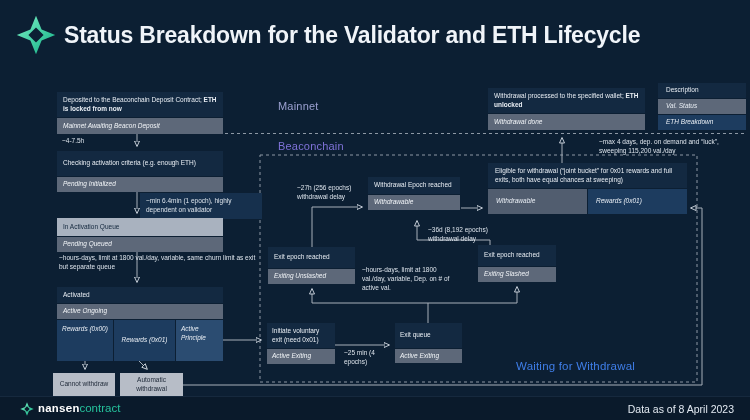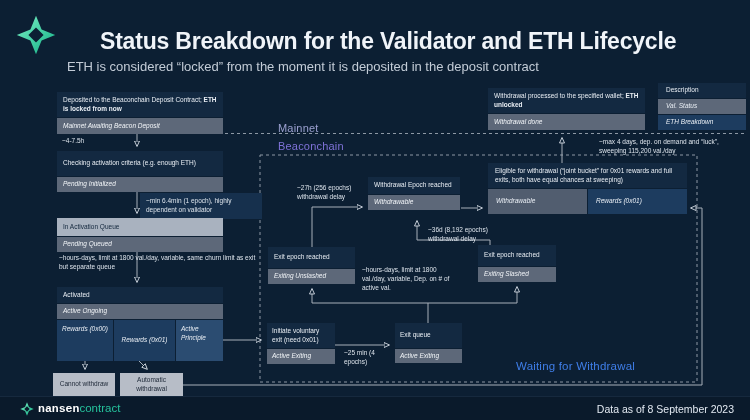--- a/index.html
+++ b/index.html
@@ -17,21 +17,21 @@
   .hdr-light { background:#a9b2bf; color:#12263c; padding:4.5px 6px; }
   .cellblue { background:#1d3c5f; font-style:italic; }
   .cellblue-light { background:#2b4c71; font-style:italic; }
   .cellgray { background:#515d6f; font-style:italic; }
   .edge-label { position:absolute; font-size:6.5px; line-height:1.35; color:#dde4ec; }
   .graybox { position:absolute; background:#b7bdc7; color:#1c2736; font-size:6.5px;
              line-height:1.3; display:flex; align-items:center; justify-content:center;
              text-align:center; padding:2px; }
   .zone-label { position:absolute; font-size:11px; letter-spacing:.2px; }
   .legend-row { padding:3px 8px; font-size:6.5px; margin-bottom:1.5px; }
-  #title { position:absolute; left:64px; top:28px; font-size:23px; font-weight:700; color:#f0f4f9; letter-spacing:-.2px;margin-left:36px; }
+  #title { position:absolute; left:64px; top:22px; font-size:23px; font-weight:700; color:#f0f4f9; letter-spacing:-.2px; }
   #subtitle { position:absolute; left:67px; top:59px; font-size:13px; color:#c3ccd7; }
   #footer { position:absolute; left:0; top:396px; width:750px; height:24px;
             background:#0a1a2b; border-top:1px solid #16293e;
             display:flex; align-items:center; justify-content:space-between; padding:0 16px 0 20px; }
   .brand { display:flex; align-items:center; gap:4px; font-size:11.5px; }
   .brand b { color:#ffffff; font-weight:700;font-family:Liberation Mono, monospace; }
   .brand span { color:#25c29c; }
   #data-note { font-size:10.5px; color:#e2e9f1; }
   svg.overlay { position:absolute; left:0; top:0; pointer-events:none; }
 </style>
@@ -43,21 +43,20 @@
   <svg class="abs" style="left:16px;top:15px" width="40" height="40" viewBox="0 0 100 100">
     <defs>
       <linearGradient id="mint" x1="0" y1="0" x2="1" y2="1">
         <stop offset="0" stop-color="#7df2c5"></stop>
           <stop offset="1" stop-color="#0fae85"></stop>
       </linearGradient>
     </defs>
     <path fill="url(#mint)" fill-rule="evenodd" d="M50,2 L64,36 L98,50 L64,64 L50,98 L36,64 L2,50 L36,36 Z M50,31 L69,50 L50,69 L31,50 Z"></path>
   </svg>
   <div id="title">Status Breakdown for the Validator and ETH Lifecycle</div>
-  <div id="subtitle">ETH is considered “locked” from the moment it is deposited in the deposit contract</div>
 
   <svg class="overlay" width="750" height="420" viewBox="0 0 750 420">
     <defs>
       <marker id="arr" markerWidth="8" markerHeight="8" refX="5.5" refY="3" orient="auto">
         <path d="M0.5,0.5 L6,3 L0.5,5.5 Z" fill="#0c1f33" stroke="#d6dde5" stroke-width="0.9"></path>
       </marker>
     </defs>
 
     <line x1="57" y1="133.5" x2="746" y2="133.5" stroke="#8d98a5" stroke-width="1" stroke-dasharray="3 3"></line>
 
@@ -76,21 +75,21 @@
       <path d="M312,303 V289" marker-end="url(#arr)"></path>
       <path d="M517,303 V287" marker-end="url(#arr)"></path>
       <path d="M312,247 V207 H362" marker-end="url(#arr)"></path>
       <path d="M490,245 V240 H417 V221" marker-end="url(#arr)"></path>
       <path d="M461,208 H482" marker-end="url(#arr)"></path>
       <path d="M562,163 V138" marker-end="url(#arr)"></path>
       <path d="M183,385 H702 V208 H691" marker-end="url(#arr)"></path>
     </g>
   </svg>
 
-  <div class="zone-label" style="left:278px;top:122px;color:#9ba0d0">Mainnet</div>
+  <div class="zone-label" style="left:278px;top:100px;color:#9ba0d0">Mainnet</div>
   <div class="zone-label" style="left:278px;top:140px;color:#7f72d8">Beaconchain</div>
   <div class="zone-label" style="left:516px;top:360px;width:148px;text-align:left;color:#3f7ee8;font-size:11.5px">Waiting for Withdrawal</div>
 
   <div class="node" style="left:57px;top:92px;width:166px">
     <div class="desc"><span>Deposited to the Beaconchain Deposit Contract; </span><b>ETH is locked from now</b></div>
     <div class="status">Mainnet Awaiting Beacon Deposit</div>
   </div>
   <div class="edge-label" style="left:62px;top:137px">~4-7.5h</div>
 
   <div class="node" style="left:57px;top:151px;width:166px">
@@ -167,16 +166,16 @@
     <div class="legend-row" style="background:#1d3c5f;font-style:italic">ETH Breakdown</div>
   </div>
 
   <div id="footer">
     <div class="brand">
       <svg width="14" height="14" viewBox="0 0 100 100">
         <path fill="url(#mint)" fill-rule="evenodd" d="M50,2 L64,36 L98,50 L64,64 L50,98 L36,64 L2,50 L36,36 Z M50,31 L69,50 L50,69 L31,50 Z"></path>
       </svg>
       <div><b>nansen</b><span>contract</span></div>
     </div>
-    <div id="data-note">Data as of 8 September 2023</div>
+    <div id="data-note">Data as of 8 April 2023</div>
   </div>
 
 </div>
 
 </body></html>

